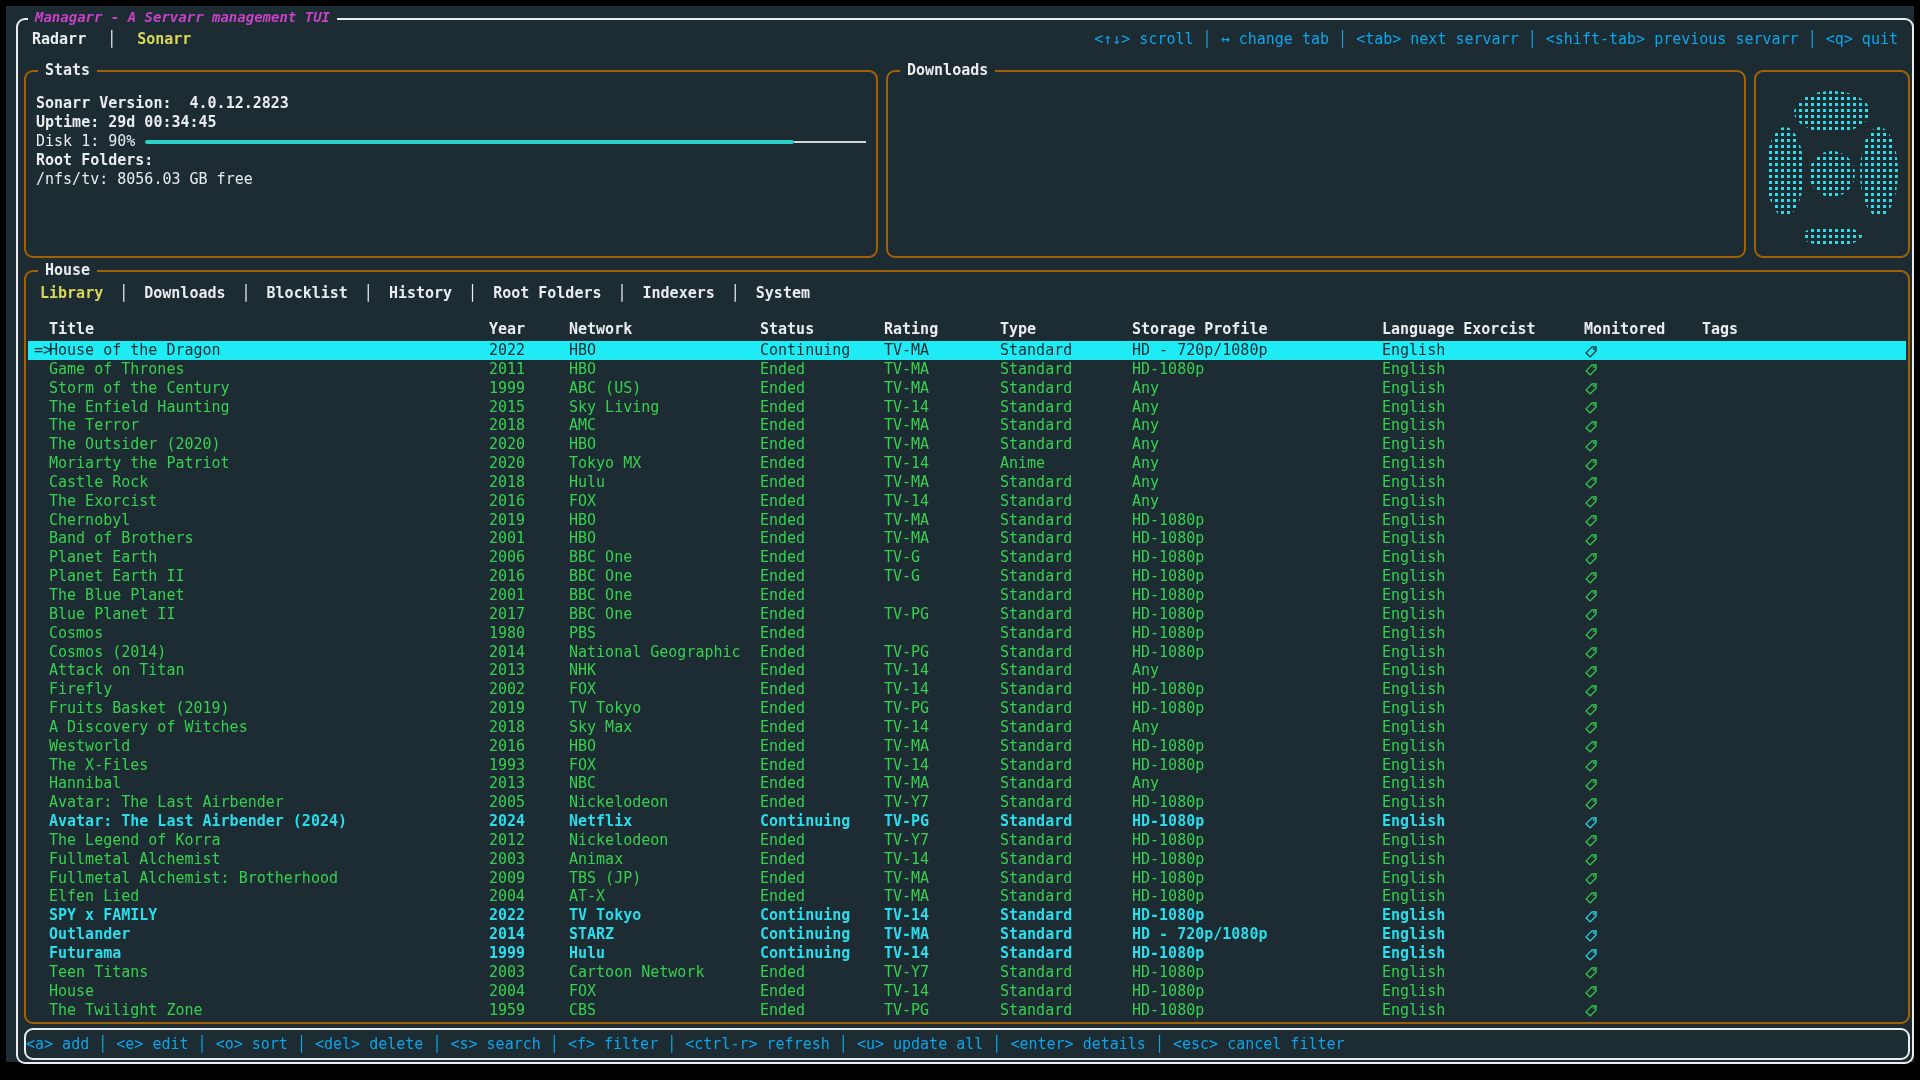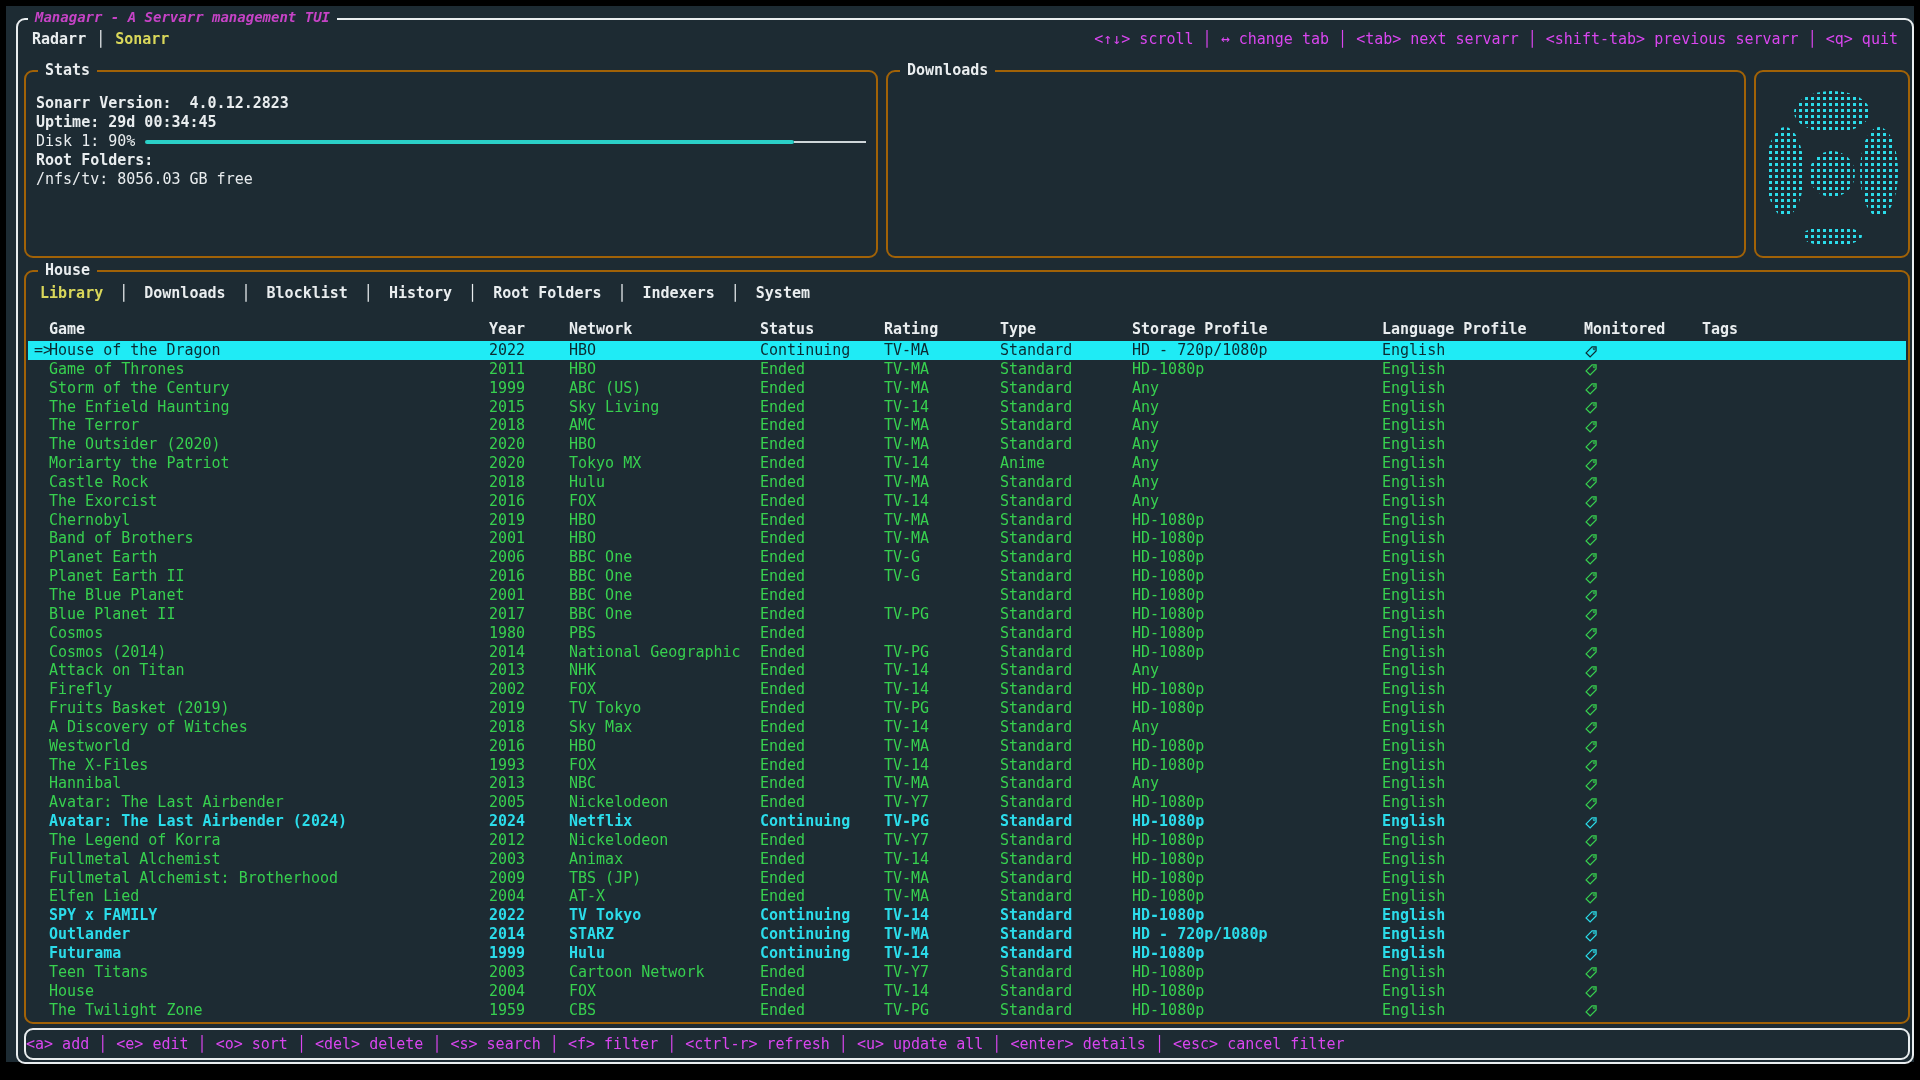--- a/index.html
+++ b/index.html
@@ -5,26 +5,26 @@
   * { box-sizing: border-box; margin: 0; padding: 0; }
   html,body { width: 1920px; height: 1080px; background:#000; overflow:hidden;
               font-family:"DejaVu Sans Mono", monospace; }
   .terminal { position:absolute; left:6px; top:6px; width:1908px; height:1056px; background:#1d2b33; }
   .app { position:absolute; left:10px; top:12px; width:1898px; height:1046px;
          border:2px solid #e9edef; border-radius:9px; color:#e9edef; font-size:15px; }
   .chip { position:absolute; top:-11px; background:#1d2b33; padding:0 7px; font-weight:bold; white-space:pre; }
   .app-title { left:10px; color:#c643c6; font-style:italic; font-size:14px; }
   .topbar { position:absolute; left:14px; right:14px; top:8px; height:22px;
             display:flex; justify-content:space-between; align-items:center; }
-  .tabs { display:flex; gap:10px; font-weight:bold; }
+  .tabs { display:flex; gap:21px; font-weight:bold; }
   .tab { cursor:default; }
   .sep-w { color:#e9edef; font-weight:bold; }
   .yellow { color:#d9d75a; }
   .b { font-weight:bold; }
-  .keybinds { color:#d946ef; white-space:pre; }
+  .keybinds { color:#0ea5e9; white-space:pre; }
   .panel { position:absolute; border:2px solid #a16207; border-radius:9px; }
   .panel-title { left:12px; color:#e9edef; font-size:15px; }
   .panel-body { position:absolute; left:10px; right:10px; top:22px; }
   .line { line-height:19px; display:flex; align-items:center; white-space:pre; }
   .gauge { flex:1; position:relative; height:19px; margin-left:10px; }
   .gauge .fill { position:absolute; left:0; top:8px; height:4px; background:#2bd0c8; border-radius:2px; }
   .gauge .track { position:absolute; right:0; top:9px; height:2px; background:#cfd6d9; }
   .stats { left:6px; top:50px; width:854px; height:188px; }
   .dl { left:868px; top:50px; width:860px; height:188px; }
   .logo-panel { left:1736px; top:50px; width:156px; height:188px; }
@@ -102,28 +102,28 @@
         <ellipse cx="117" cy="88" rx="19" ry="45" fill="url(#dots)"></ellipse>
         <circle cx="70" cy="90" r="23" fill="url(#dots)"></circle>
         <ellipse cx="70" cy="152" rx="30" ry="10" fill="url(#dots)"></ellipse>
       </svg>
     </div>
 
     <div class="panel series">
       <span class="chip panel-title">House</span>
       <div class="series-tabs" id="series-tabs"><span class="tab yellow">Library</span><span class="sep-w">│</span><span class="tab">Downloads</span><span class="sep-w">│</span><span class="tab">Blocklist</span><span class="sep-w">│</span><span class="tab">History</span><span class="sep-w">│</span><span class="tab">Root Folders</span><span class="sep-w">│</span><span class="tab">Indexers</span><span class="sep-w">│</span><span class="tab">System</span></div>
       <div class="thead" id="table-head">
-          <span class="cell c-title">Game</span>
+          <span class="cell c-title">Title</span>
           <span class="cell c-year">Year</span>
           <span class="cell c-network">Network</span>
           <span class="cell c-status">Status</span>
           <span class="cell c-rating">Rating</span>
           <span class="cell c-type">Type</span>
           <span class="cell c-quality">Storage Profile</span>
-          <span class="cell c-language">Language Profile</span>
+          <span class="cell c-language">Language Exorcist</span>
           <span class="cell c-monitored">Monitored</span>
           <span class="cell c-tags">Tags</span>
         </div>
       <div class="rows" id="table-rows">
           <div class="row selected"><span class="cell c-arrow">=&gt;</span><span class="cell c-title">House of the Dragon</span><span class="cell c-year">2022</span><span class="cell c-network">HBO</span><span class="cell c-status">Continuing</span><span class="cell c-rating">TV-MA</span><span class="cell c-type">Standard</span><span class="cell c-quality">HD - 720p/1080p</span><span class="cell c-language">English</span><span class="cell c-monitored"><svg class="tag-icon" viewBox="0 0 16 16" width="14" height="14">
                 <path d="M9.2 2.2 L13.8 2.2 L13.8 6.8 L7 13.6 L2.4 9 Z" fill="none" stroke="currentColor" stroke-width="1.4"></path>
                 <circle cx="11.6" cy="4.4" r="1.1" fill="none" stroke="currentColor" stroke-width="1"></circle>
               </svg></span><span class="cell c-tags"></span></div>
           <div class="row ended"><span class="cell c-title">Game of Thrones</span><span class="cell c-year">2011</span><span class="cell c-network">HBO</span><span class="cell c-status">Ended</span><span class="cell c-rating">TV-MA</span><span class="cell c-type">Standard</span><span class="cell c-quality">HD-1080p</span><span class="cell c-language">English</span><span class="cell c-monitored"><svg class="tag-icon" viewBox="0 0 16 16" width="14" height="14">
                 <path d="M9.2 2.2 L13.8 2.2 L13.8 6.8 L7 13.6 L2.4 9 Z" fill="none" stroke="currentColor" stroke-width="1.4"></path>

